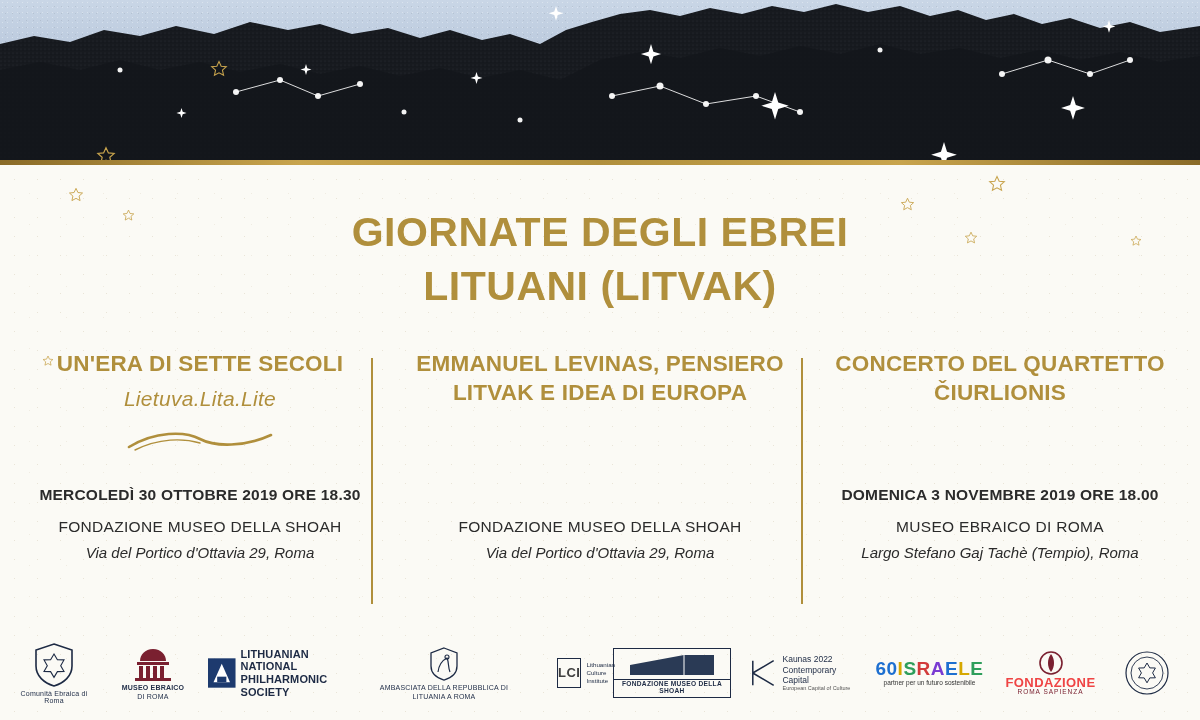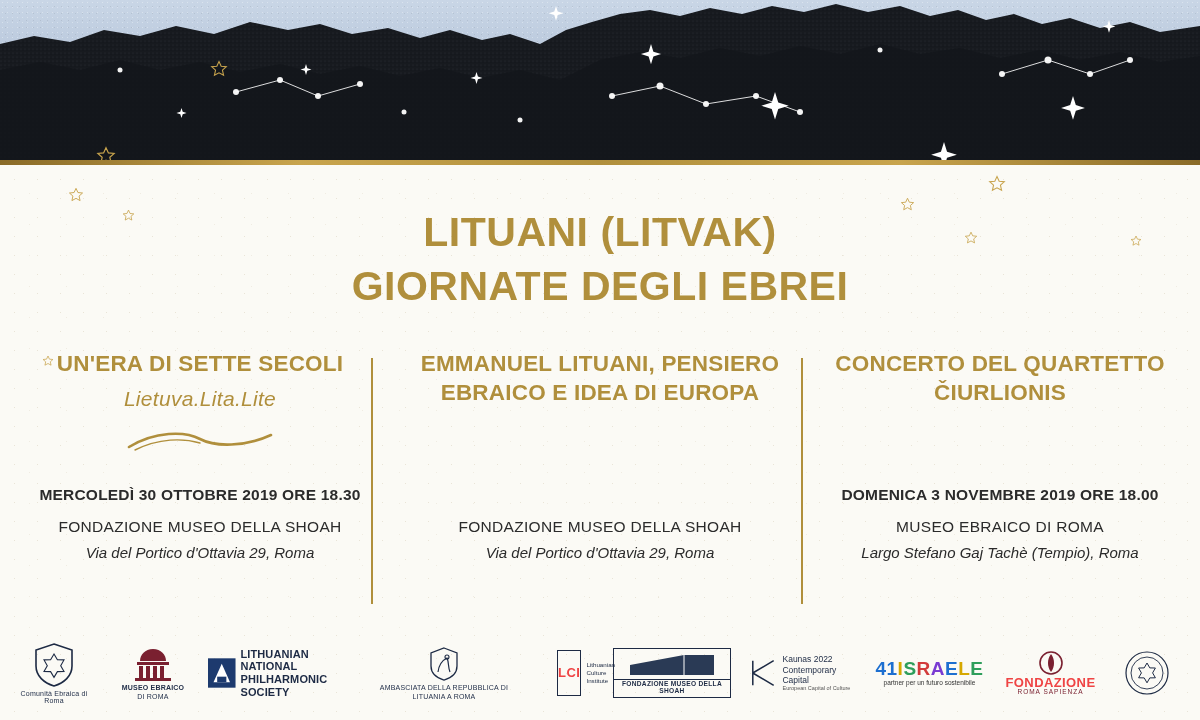--- a/index.html
+++ b/index.html
@@ -249,27 +249,27 @@
     letter-spacing: 0.4px;
     color: #ef4444;
   }
   .fond-sub {
     font-size: 6.5px;
     letter-spacing: 1px;
     color: #7a2030;
   }
   .lci-box {
     border: 1.6px solid #1d2a44;
-    width: 34px; height: 46px;
+    width: 34px; height: 30px;
     display: inline-flex;
     align-items: center;
     justify-content: center;
     font-size: 13px;
     font-weight: bold;
-    color: #ef4444;
+    color: #404040;
     letter-spacing: 0.5px;
     box-sizing: border-box;
     margin-left: 40px;
   }
   .row-inline {
     display: flex;
     align-items: center;
     justify-content: center;
     gap: 5px;
   }
@@ -439,22 +439,22 @@
           <path fill="none" stroke="#c8a44d" stroke-width="1.5" d="M12 2l2.9 6.3 6.9.7-5.2 4.6 1.5 6.8L12 17l-6.1 3.4 1.5-6.8L2.2 9l6.9-.7z"></path>
         </svg>
     </span>
     <span class="star" style="left:42px; top:190px;">
       <svg width="12" height="12" viewBox="0 0 24 24">
           <path fill="none" stroke="#c8a44d" stroke-width="1.5" d="M12 2l2.9 6.3 6.9.7-5.2 4.6 1.5 6.8L12 17l-6.1 3.4 1.5-6.8L2.2 9l6.9-.7z"></path>
         </svg>
     </span>
 
     <div class="title">
+      <span class="title-line">GIORNATE DEGLI EBREI</span>
       <span class="title-line">LITUANI (LITVAK)</span>
-      <span class="title-line">GIORNATE DEGLI EBREI</span>
     </div>
 
     <div class="columns">
       <div class="col-sep" style="left:371px;"></div>
       <div class="col-sep" style="left:801px;"></div>
 
       <div class="col">
         <div class="event-title">UN'ERA DI SETTE SECOLI</div>
         <div class="event-subtitle">Lietuva.Lita.Lite</div>
         <div class="flourish">
@@ -462,21 +462,21 @@
             <path d="M4 18 C 30 2, 60 2, 75 10 C 90 18, 120 18, 146 6" fill="none" stroke="#b08f3c" stroke-width="2.6" stroke-linecap="round"></path>
             <path d="M10 21 C 34 9, 58 9, 75 14" fill="none" stroke="#b08f3c" stroke-width="1.4" stroke-linecap="round"></path>
           </svg>
         </div>
         <div class="event-date">MERCOLEDÌ 30 OTTOBRE 2019 ORE 18.30</div>
         <div class="event-venue">FONDAZIONE MUSEO DELLA SHOAH</div>
         <div class="event-address">Via del Portico d'Ottavia 29, Roma</div>
       </div>
 
       <div class="col">
-        <div class="event-title">EMMANUEL LITUANI, PENSIERO EBRAICO E IDEA DI EUROPA</div>
+        <div class="event-title">EMMANUEL LEVINAS, PENSIERO LITVAK E IDEA DI EUROPA</div>
         <div class="event-venue">FONDAZIONE MUSEO DELLA SHOAH</div>
         <div class="event-address">Via del Portico d'Ottavia 29, Roma</div>
       </div>
 
       <div class="col">
         <div class="event-title">CONCERTO DEL QUARTETTO ČIURLIONIS</div>
         <div class="event-date">DOMENICA 3 NOVEMBRE 2019 ORE 18.00</div>
         <div class="event-venue">MUSEO EBRAICO DI ROMA</div>
         <div class="event-address">Largo Stefano Gaj Tachè (Tempio), Roma</div>
       </div>
@@ -558,21 +558,21 @@
           <div class="kaunas-text">
             <div>Kaunas 2022</div>
             <div>Contemporary Capital</div>
             <div class="kaunas-sub">European Capital of Culture</div>
           </div>
         </div>
       </div>
 
       <div class="logo lgo-8">
         <div class="israel-71">
-          <span style="color:#1d6fd0">41</span><span style="color:#d6a800">I</span><span style="color:#2e9e5b">S</span><span style="color:#d23b3b">R</span><span style="color:#7a3bd2">A</span><span style="color:#1d6fd0">E</span><span style="color:#d6a800">L</span><span style="color:#2e9e5b">E</span>
+          <span style="color:#1d6fd0">60</span><span style="color:#d6a800">I</span><span style="color:#2e9e5b">S</span><span style="color:#d23b3b">R</span><span style="color:#7a3bd2">A</span><span style="color:#1d6fd0">E</span><span style="color:#d6a800">L</span><span style="color:#2e9e5b">E</span>
         </div>
         <div class="israel-sub">partner per un futuro sostenibile</div>
       </div>
 
       <div class="logo lgo-9">
         <svg class="logo-mark" width="26" height="26" viewBox="0 0 26 26">
           <circle cx="13" cy="13" r="11" fill="none" stroke="#7a2030" stroke-width="1.6"></circle>
           <path d="M13 4 C 9 9, 9 17, 13 22 C 17 17, 17 9, 13 4 Z" fill="#7a2030"></path>
         </svg>
         <div class="fond-title">FONDAZIONE</div>

